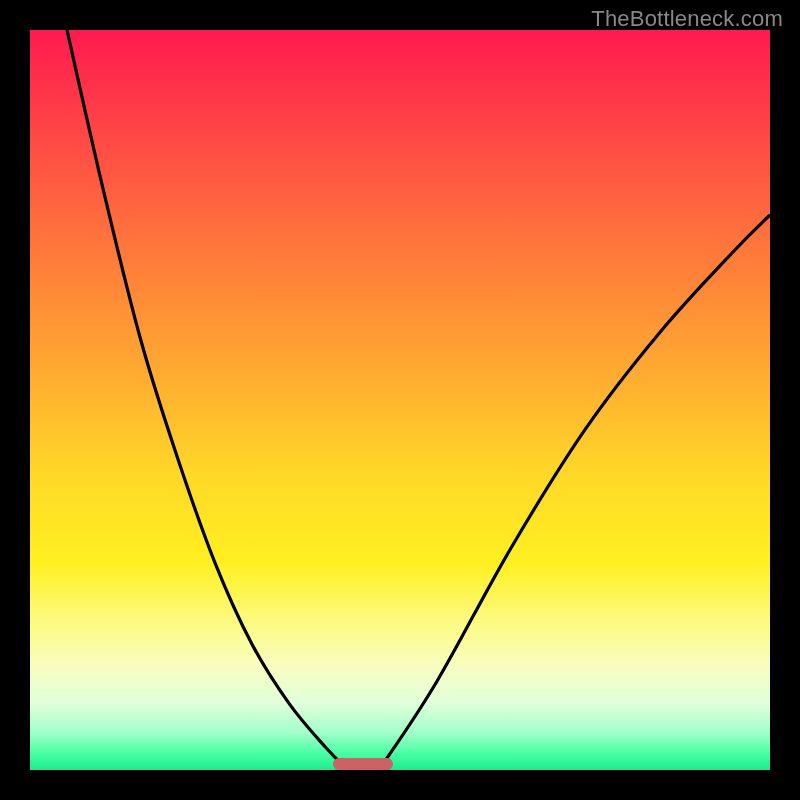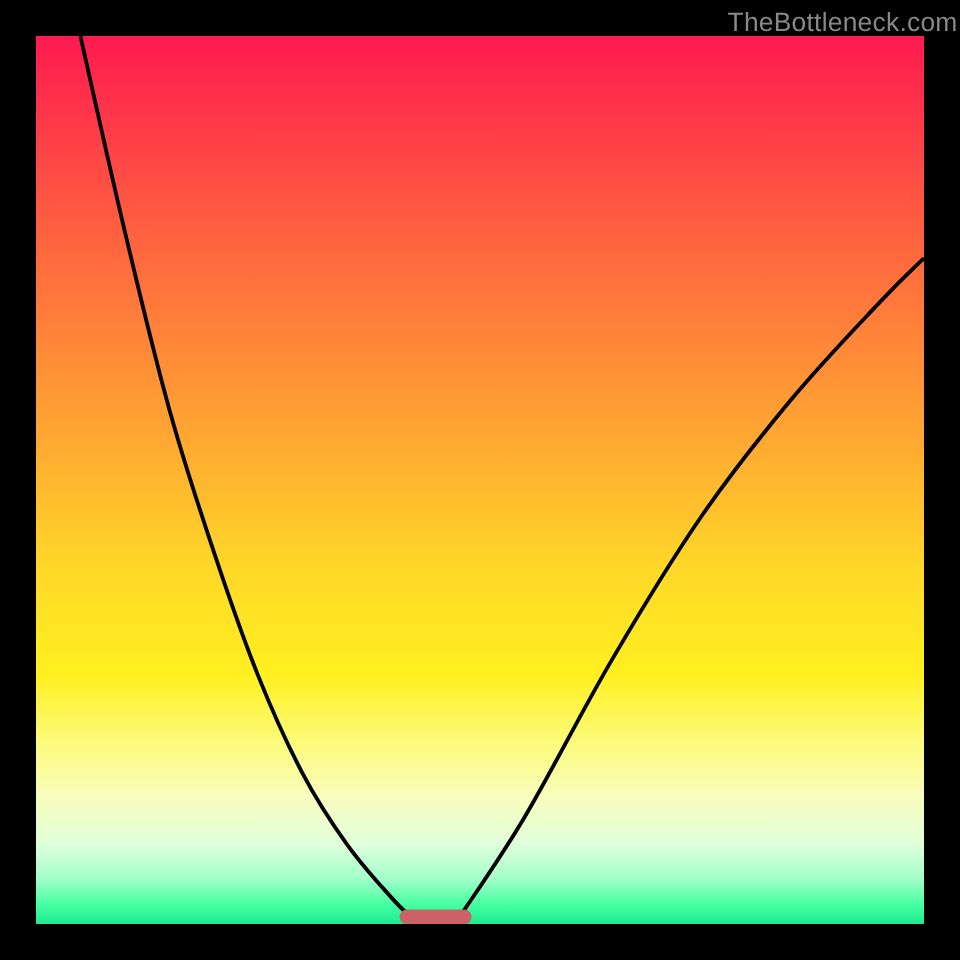--- a/index.html
+++ b/index.html
@@ -29,21 +29,21 @@
       #f8fdc0 86%,
       #e0ffda 91%,
       #a0ffc8 95%,
       #40ffa0 98%,
       #20e890 100%
     );
   }
   .watermark {
     position: absolute;
     top: 6px;
-    right: 2px;
+    right: 17px;
     color: #888;
     font-family: Arial, Helvetica, sans-serif;
     font-size: 22px;
     font-weight: 500;
     letter-spacing: 0.2px;
     z-index: 5;
   }
   svg.curves {
     position: absolute;
     left: 0;

